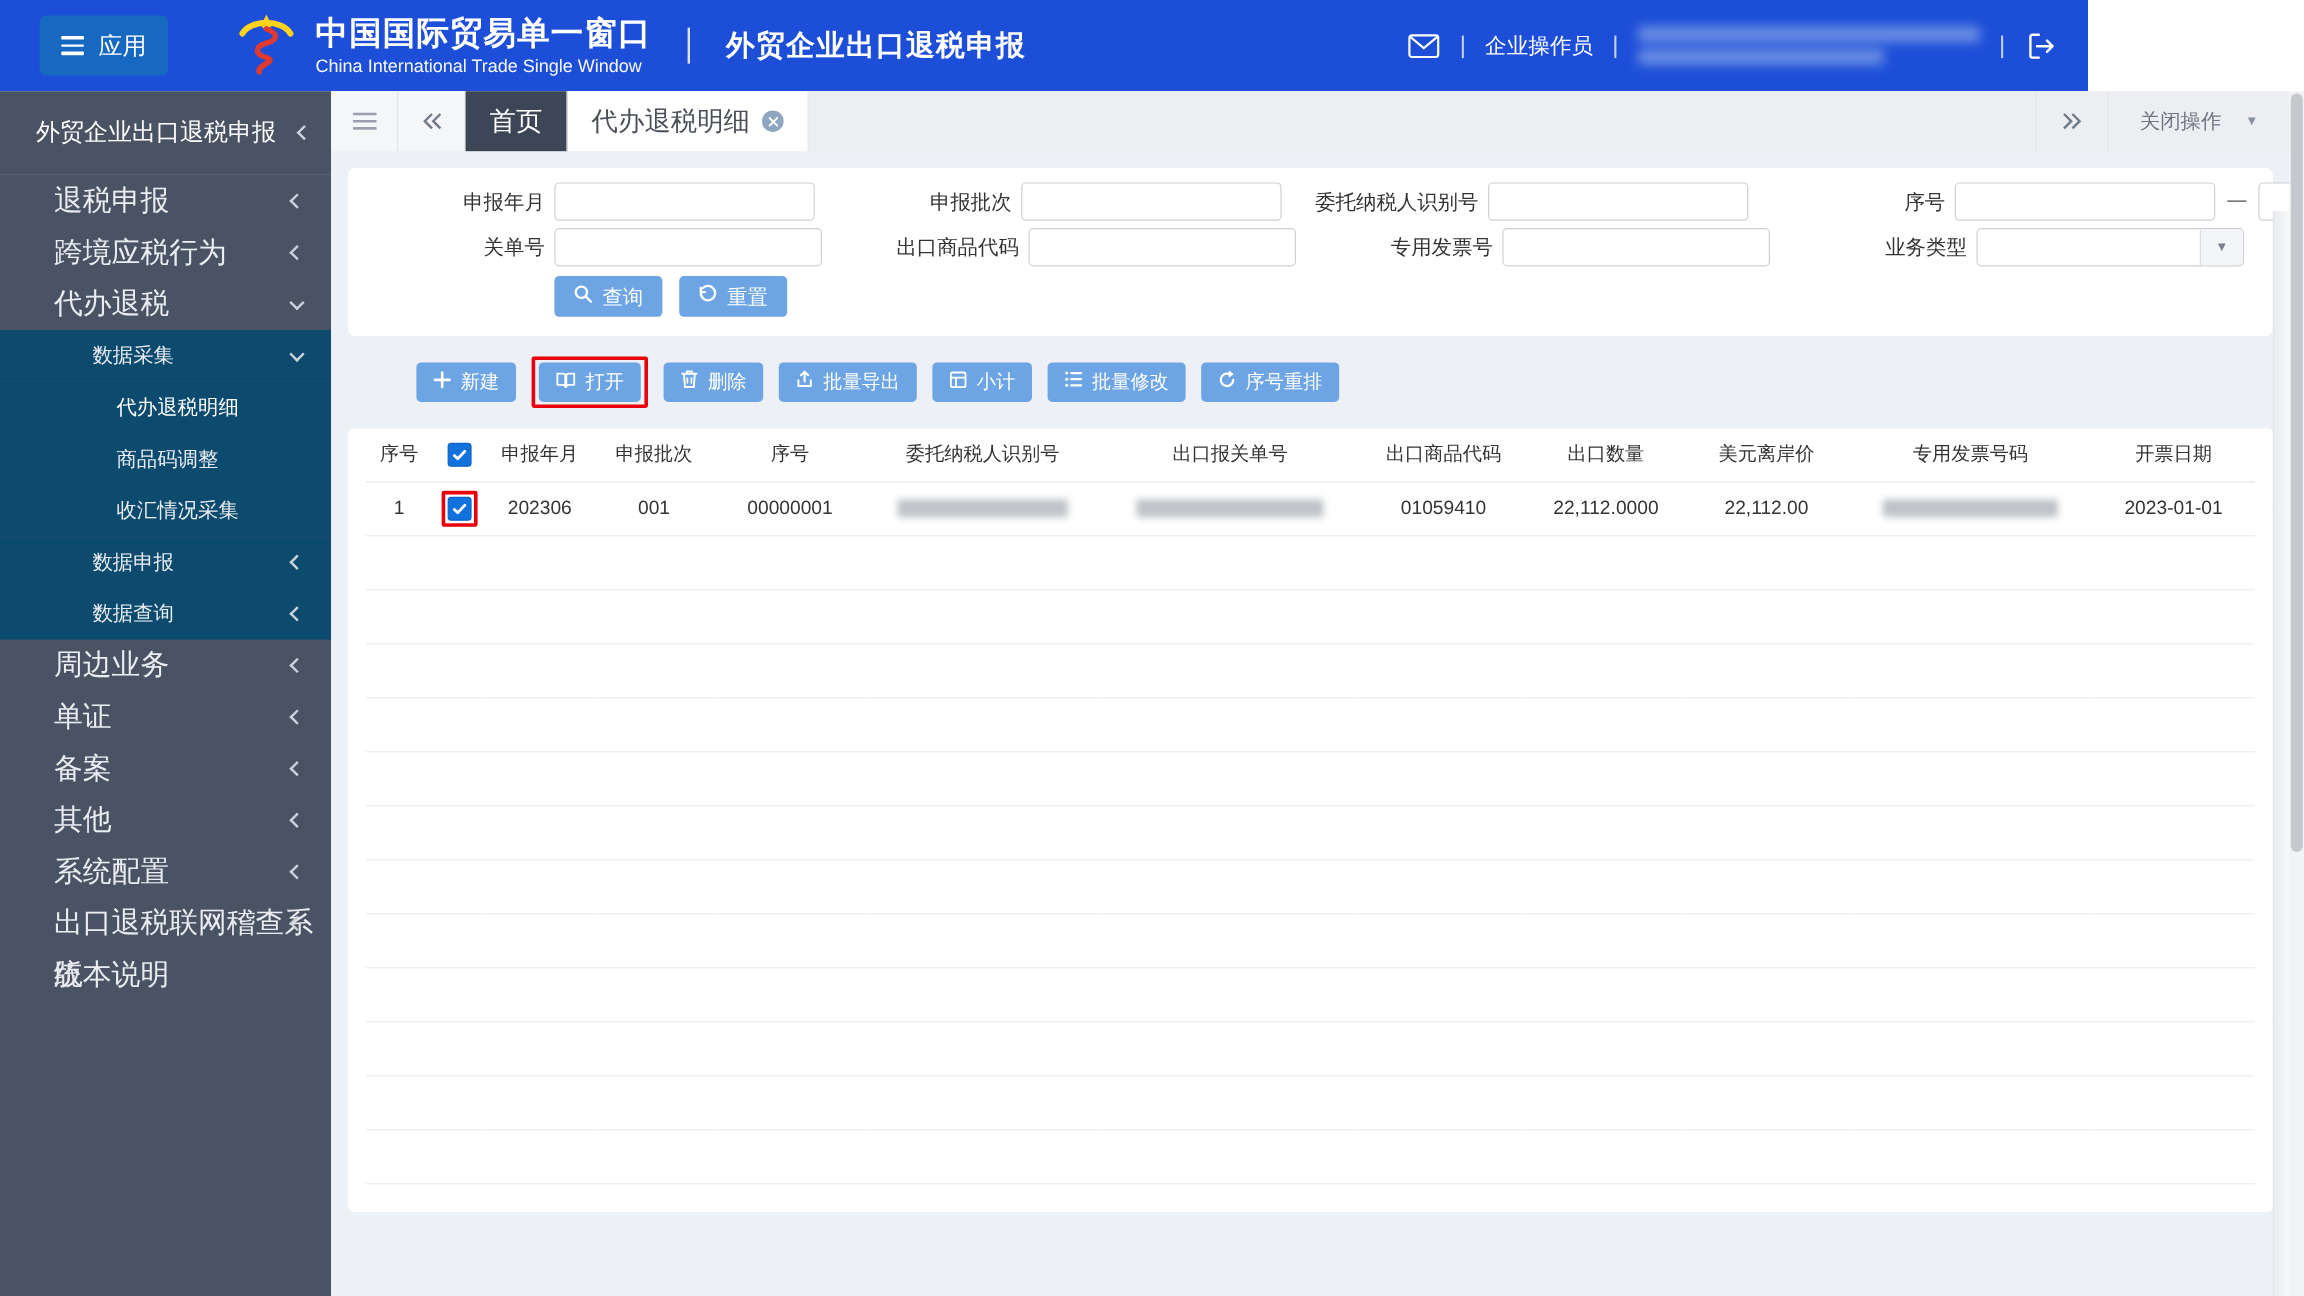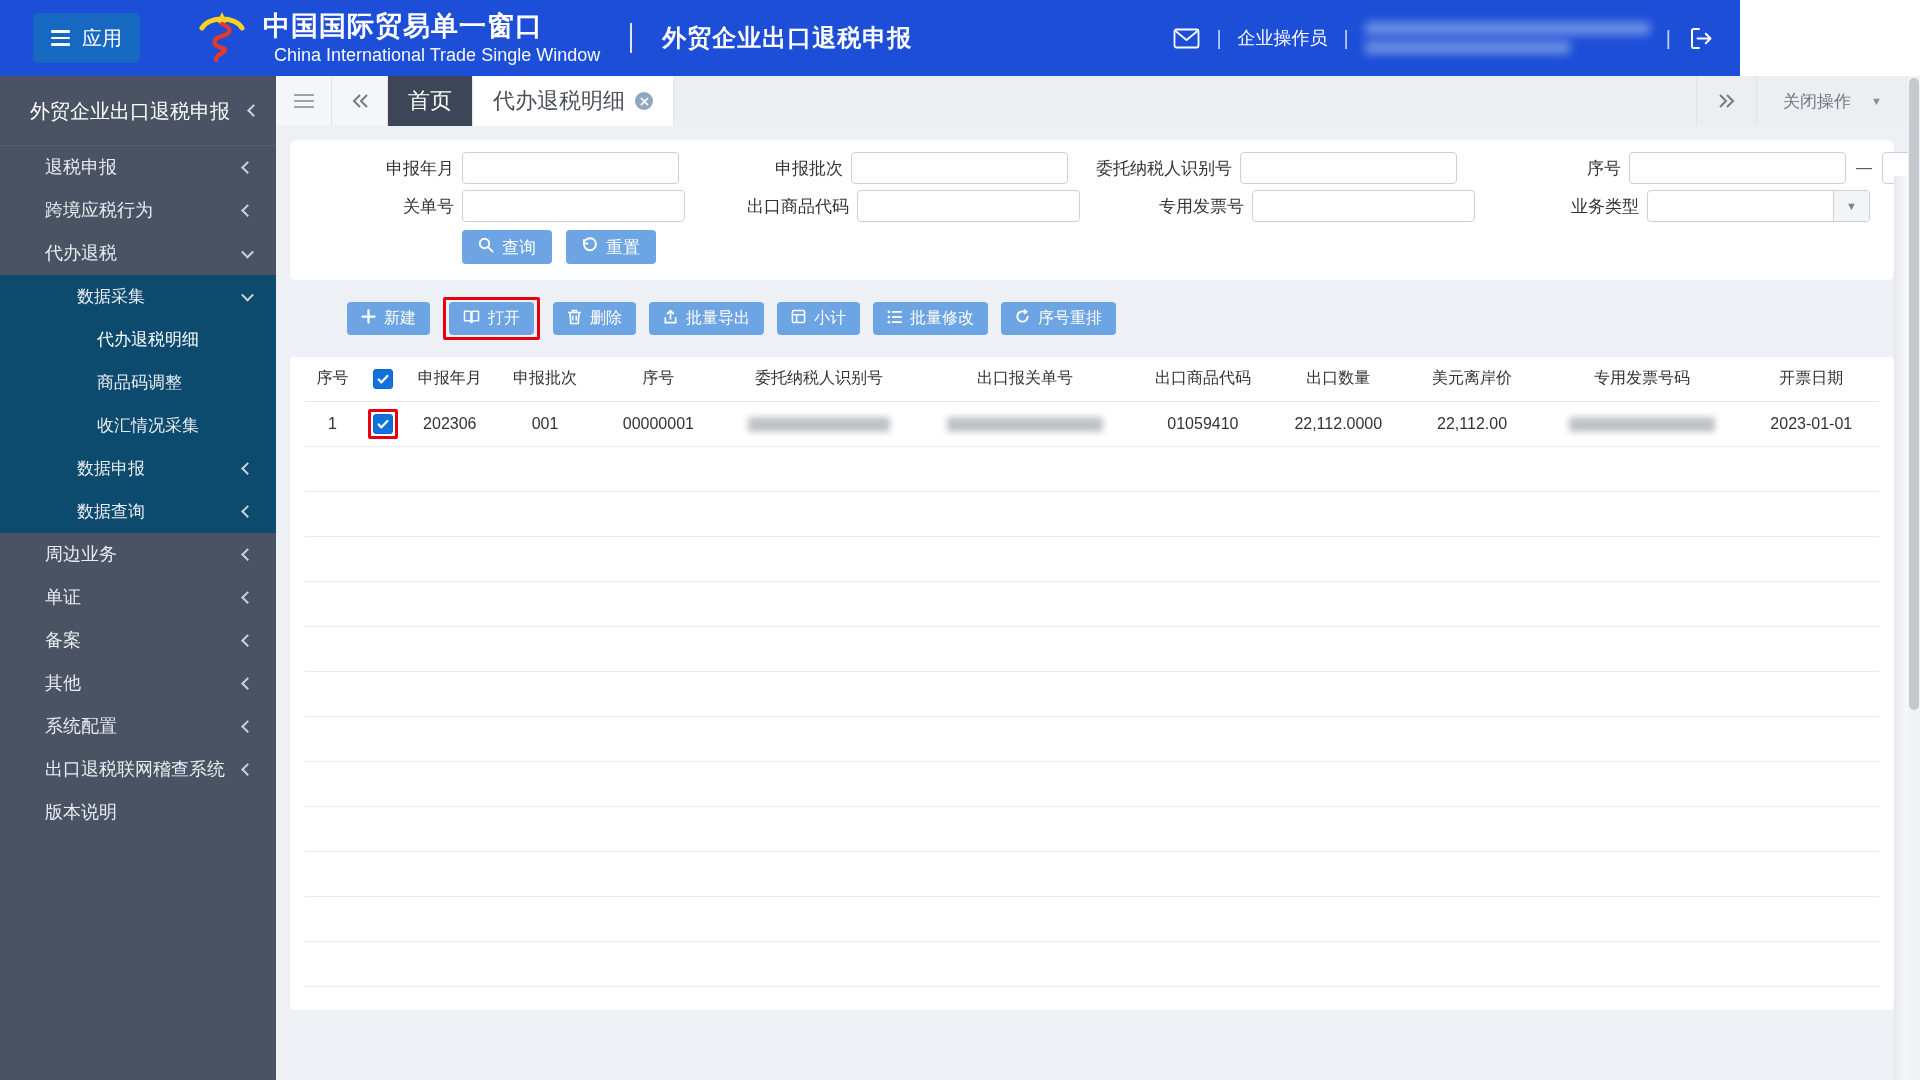--- a/index.html
+++ b/index.html
@@ -9,37 +9,37 @@
 
   
   .topbar { position:absolute; left:0; top:0; width:1740px; height:76px; background:#1d4ed8;
     display:flex; align-items:center; color:#fff; }
   .apps-btn { margin-left:33px; height:50px; padding:0 18px; background:#1668c0; border:none;
     border-radius:5px; display:flex; align-items:center; gap:12px; color:#fff; font-size:20px; cursor:pointer; }
   .burger { display:inline-flex; flex-direction:column; gap:4px; }
   .burger i { display:block; width:19px; height:2.5px; background:#fff; border-radius:1px; }
   .brand { display:flex; align-items:center; margin-left:55px; gap:14px; }
   .brand-text .t1 { font-size:27px; font-weight:bold; letter-spacing:1px; line-height:1.2; }
-  .brand-text .t2 { font-size:18px; margin-top:2px; opacity:.96;margin-left:11px; }
+  .brand-text .t2 { font-size:15px; margin-top:2px; opacity:.96; }
   .vsep { width:2px; height:30px; background:rgba(255,255,255,.85); margin:0 30px; }
   .app-title { font-size:24px; font-weight:bold; letter-spacing:1px; }
   .top-spacer { flex:1; }
   .hsep { color:rgba(255,255,255,.75); font-size:20px; margin:0 16px; font-weight:200; }
   .user-role { font-size:18px; }
   .user-redact { width:285px; height:46px; display:flex; flex-direction:column; justify-content:center; gap:6px; }
   .user-redact i { display:block; height:13px; background:#cfe2f2; opacity:.45; filter:blur(5px); border-radius:3px; }
   .user-redact i.l2 { width:72%; }
   .top-icon { display:inline-flex; align-items:center; cursor:pointer; }
   .logout-wrap { margin-right:26px; }
 
   
   .sidebar { position:absolute; left:0; top:76px; width:276px; bottom:0; background:#4a5364; overflow:hidden; }
   .side-title { position:relative; height:70px; line-height:70px; padding-left:30px; color:#fff;
     font-size:20px; border-bottom:1px solid rgba(255,255,255,.07); cursor:pointer; }
-  .side-item { position:relative; height:43px; line-height:43px; color:#e9ecf1; font-size:18px; cursor:pointer; }
+  .side-item { position:relative; height:43px; line-height:43px; color:#e9ecf1; font-size:24px; cursor:pointer; }
   .side-item.lvl1 { padding-left:45px; }
   .side-item.lvl2 { padding-left:77px; font-size:17px; }
   .side-item.lvl3 { padding-left:97px; font-size:17px; }
   .side-item.shaded { background:#0c4a6e; }
   .side-item.active { color:#ffffff; }
   .chev { position:absolute; right:24px; top:50%; width:9px; height:9px;
     border-left:2px solid #ccd2db; border-bottom:2px solid #ccd2db; }
   .chev-left  { transform:translateY(-55%) rotate(45deg); }
   .chev-down  { transform:translateY(-70%) rotate(-45deg); }
   .side-title .chev { right:18px; }

